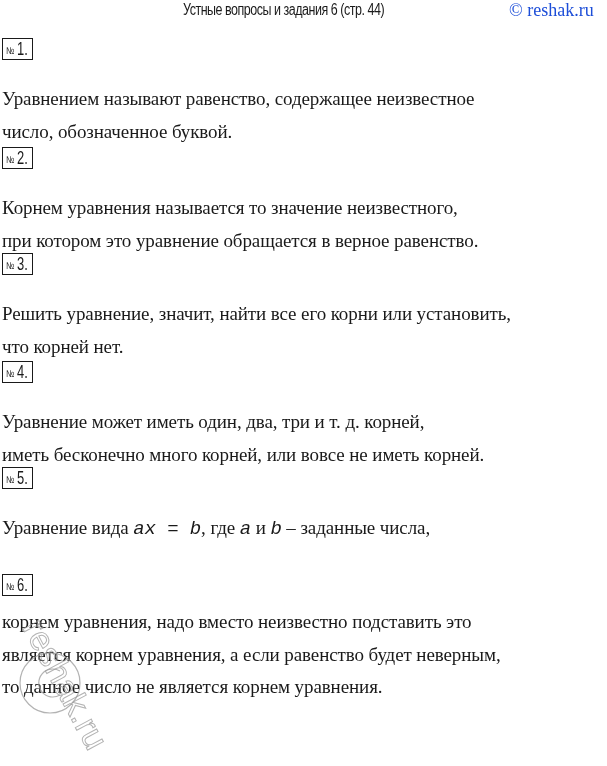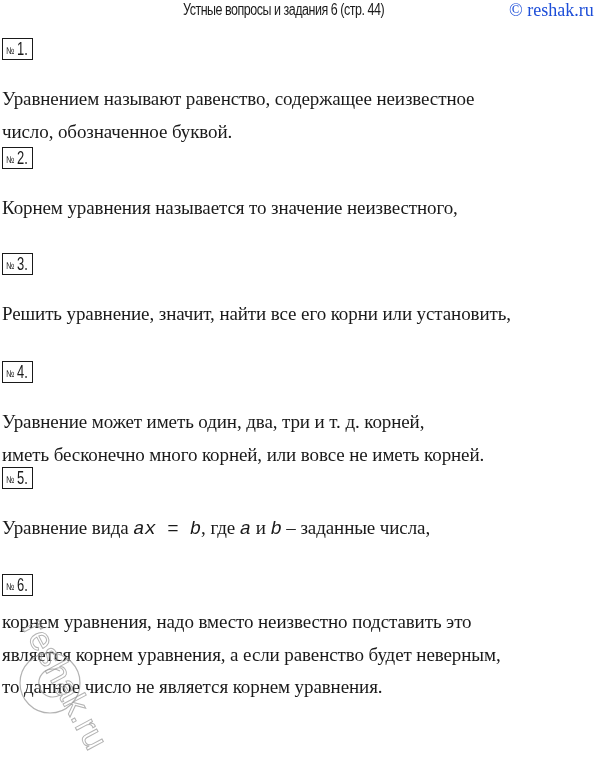--- a/index.html
+++ b/index.html
@@ -122,30 +122,32 @@
   </div>
 </div>
 
 <div class="task" style="top:147px;">
   <div class="task-label">
     <span class="no">№</span>
     <span class="num">2.</span>
   </div>
   <div class="task-text">
     <span class="line">Корнем уравнения называется то значение неизвестного,</span>
+    <span class="line">при котором это уравнение обращается в верное равенство.</span>
   </div>
 </div>
 
 <div class="task" style="top:253px;">
   <div class="task-label">
     <span class="no">№</span>
     <span class="num">3.</span>
   </div>
   <div class="task-text">
     <span class="line">Решить уравнение, значит, найти все его корни или установить,</span>
+    <span class="line">что корней нет.</span>
   </div>
 </div>
 
 <div class="task" style="top:361px;">
   <div class="task-label">
     <span class="no">№</span>
     <span class="num">4.</span>
   </div>
   <div class="task-text">
     <span class="line">Уравнение может иметь один, два, три и т. д. корней,</span>

